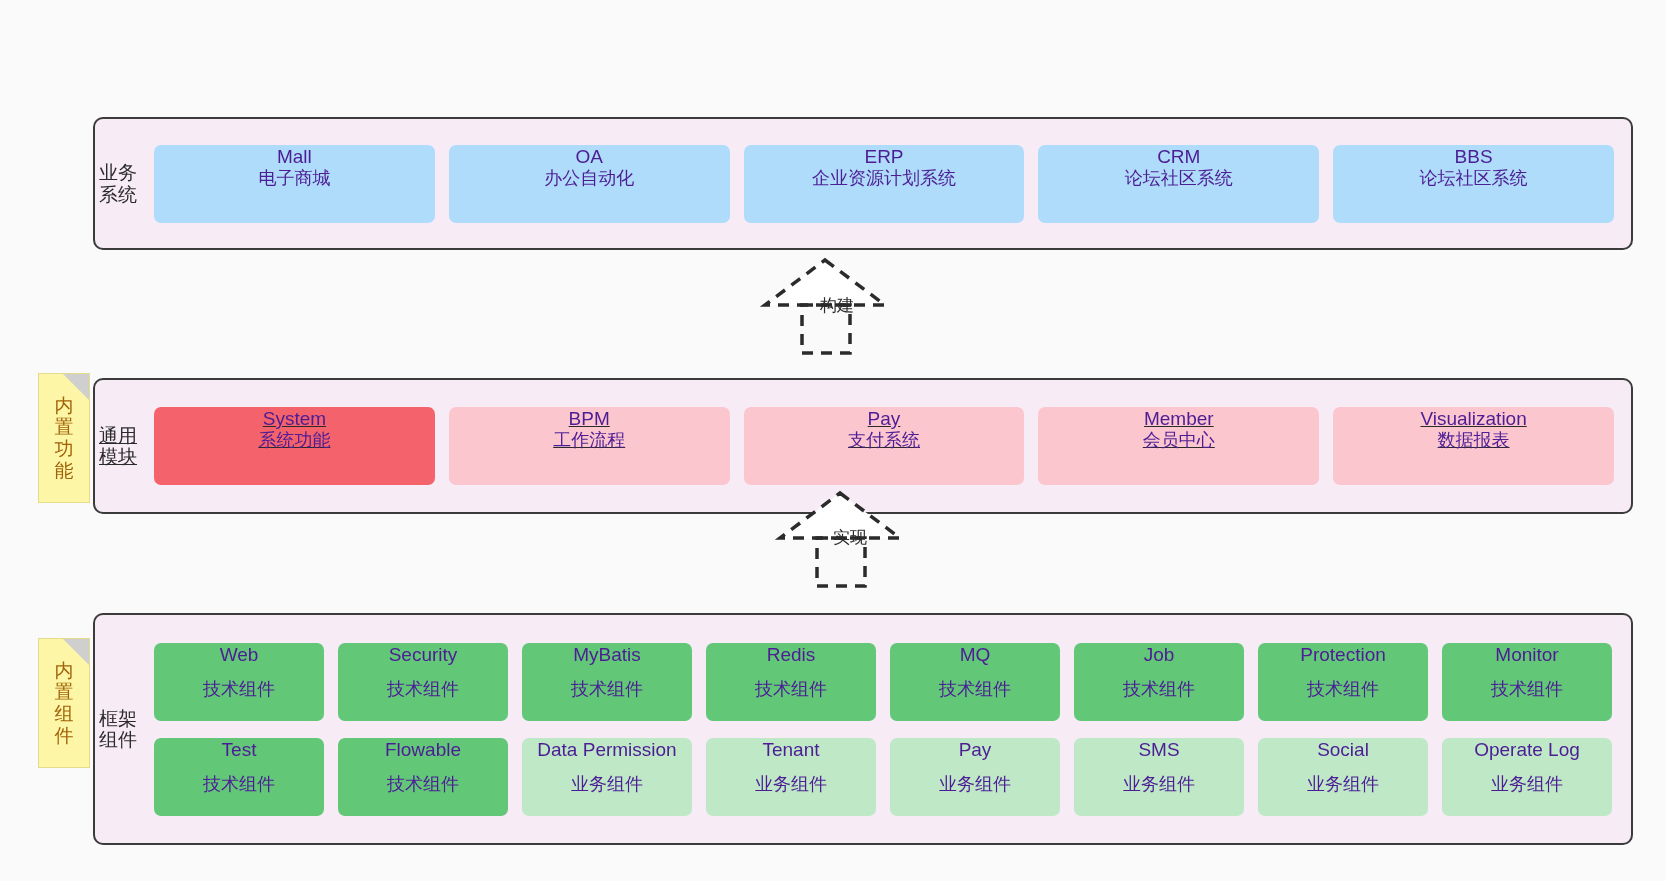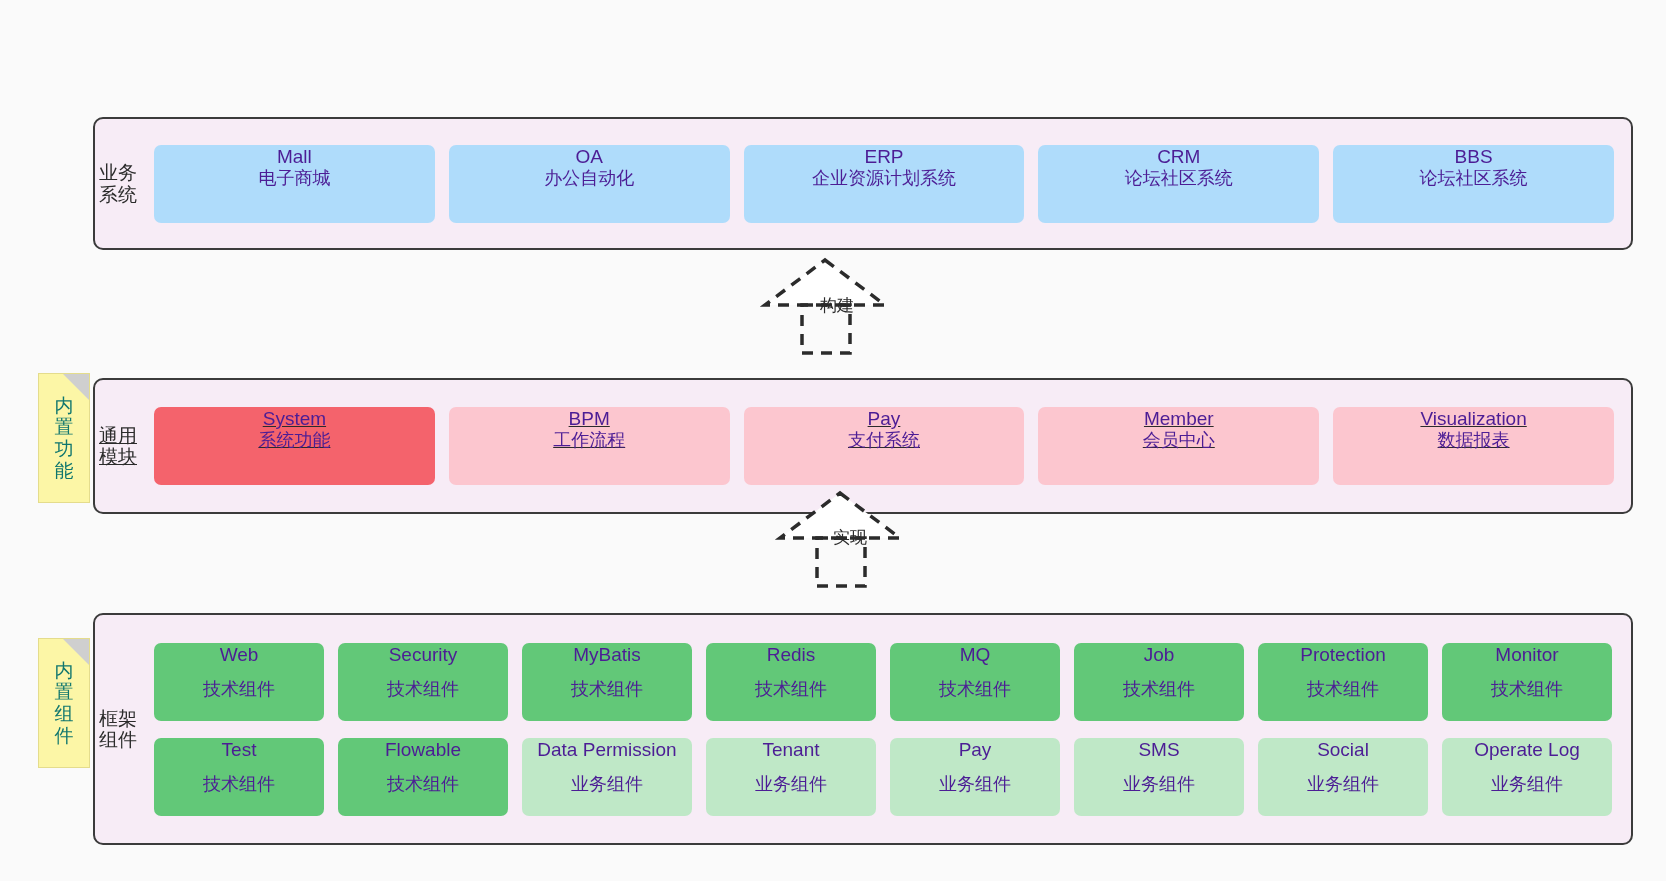--- a/index.html
+++ b/index.html
@@ -97,21 +97,21 @@
 
   
   .note {
     position: absolute;
     box-sizing: border-box;
     background: #fcf6a6;
     border: 1px solid #e4dc8c;
     font-size: 19px;
     line-height: 1.14;
     text-align: center;
-    color: #0f766e;
+    color: #a16207;
     word-break: break-all;
     display: flex;
     align-items: center;
     justify-content: center;
     padding: 2px 16px;
     overflow: hidden;
   }
   .note .fold {
     position: absolute;
     top: 0;

